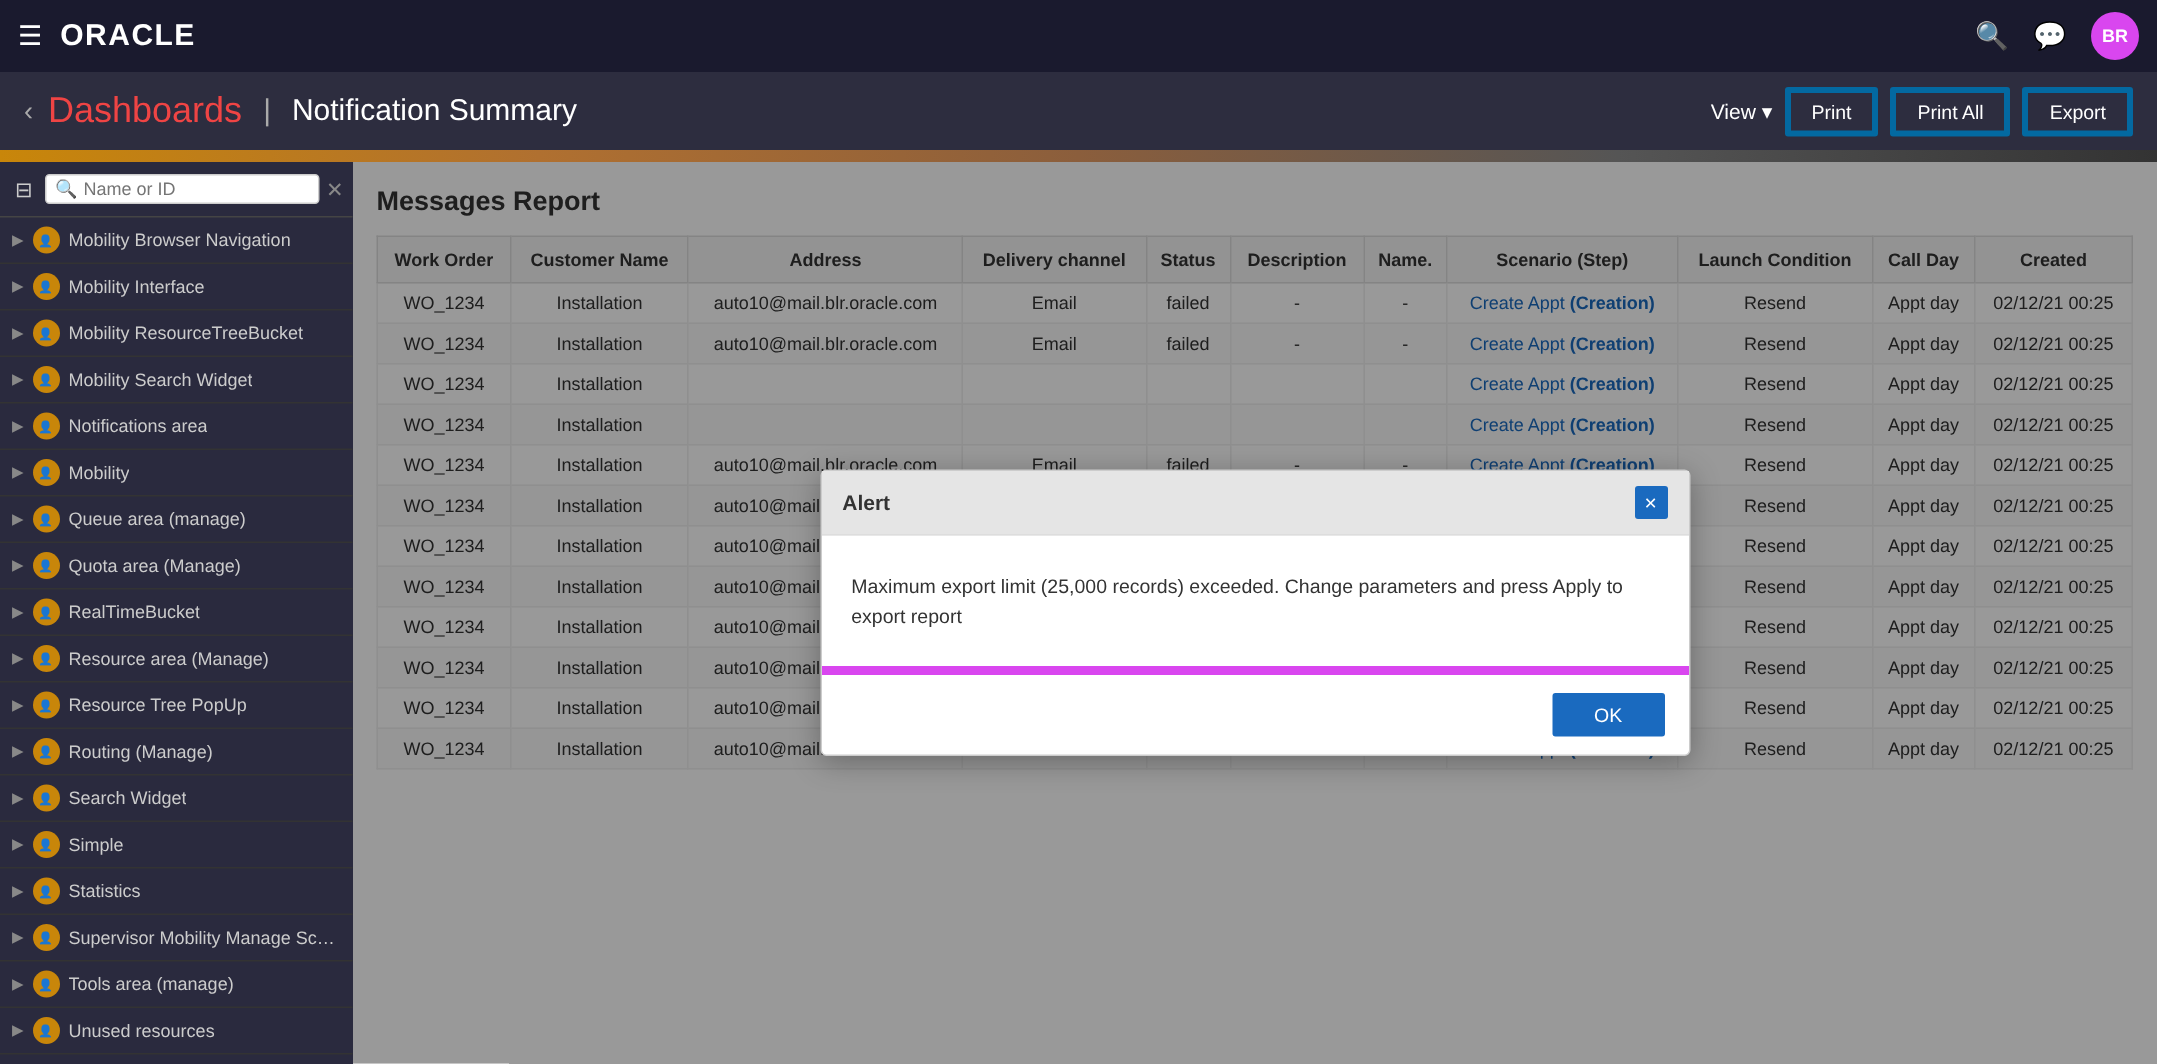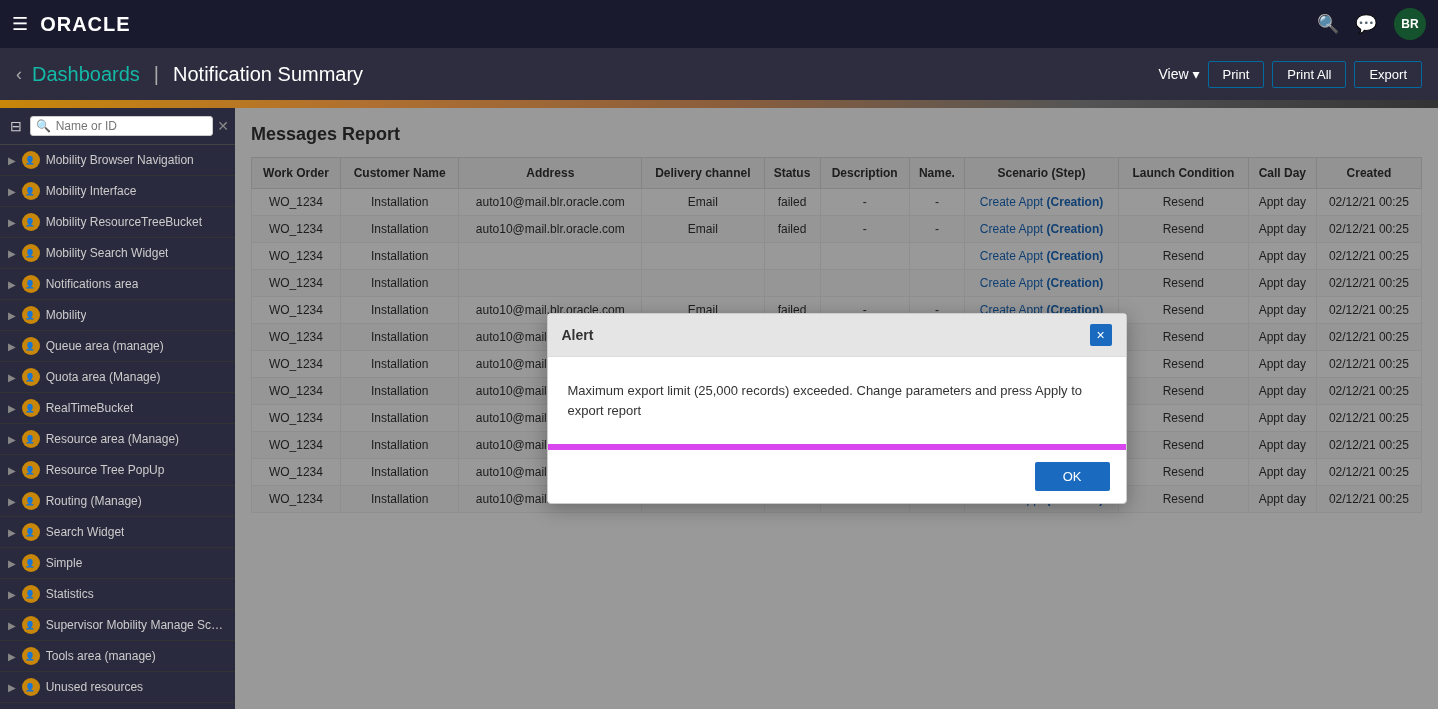--- a/index.html
+++ b/index.html
@@ -13,21 +13,21 @@
       align-items: center;
       padding: 0 12px;
       justify-content: space-between;
     }
     .top-nav-left { display: flex; align-items: center; gap: 12px; }
     .hamburger-icon { color: #fff; font-size: 18px; cursor: pointer; }
     .oracle-logo { color: #fff; font-size: 20px; font-weight: bold; letter-spacing: 1px; }
     .top-nav-right { display: flex; align-items: center; gap: 16px; }
     .nav-icon { color: #ccc; font-size: 18px; cursor: pointer; }
     .avatar-btn {
-      background: #14532d;
+      background: #d946ef;
       color: #fff;
       border-radius: 50%;
       width: 32px;
       height: 32px;
       display: flex;
       align-items: center;
       justify-content: center;
       font-size: 12px;
       font-weight: bold;
       cursor: pointer;
@@ -37,36 +37,36 @@
     .breadcrumb-bar {
       background: #2d2d3f;
       height: 52px;
       display: flex;
       align-items: center;
       padding: 0 16px;
       justify-content: space-between;
     }
     .breadcrumb-left { display: flex; align-items: center; gap: 10px; }
     .back-arrow { color: #aaa; font-size: 18px; cursor: pointer; }
-    .breadcrumb-title { color: #14b8a6; font-size: 20px; font-weight: 300; }
+    .breadcrumb-title { color: #ef4444; font-size: 24px; font-weight: 300; }
     .breadcrumb-separator { color: #aaa; font-size: 20px; margin: 0 4px; }
     .breadcrumb-page { color: #fff; font-size: 20px; font-weight: 400; }
     .breadcrumb-right { display: flex; align-items: center; gap: 8px; }
     .view-btn {
       background: transparent;
       color: #fff;
       border: none;
       font-size: 14px;
       cursor: pointer;
       display: flex; align-items: center; gap: 4px; margin-left: 16px;
     }
     .top-action-btn {
       background: transparent;
       color: #fff;
-      border: 1px solid #0369a1;
+      border: 4px solid #0369a1;
       padding: 5px 14px;
       font-size: 13px;
       cursor: pointer;
       border-radius: 2px;
     }
 
     
     .banner-strip {
       height: 8px;
       background: linear-gradient(to right, #c8860a, #b07030, #8b5e3c, #555, #333);

